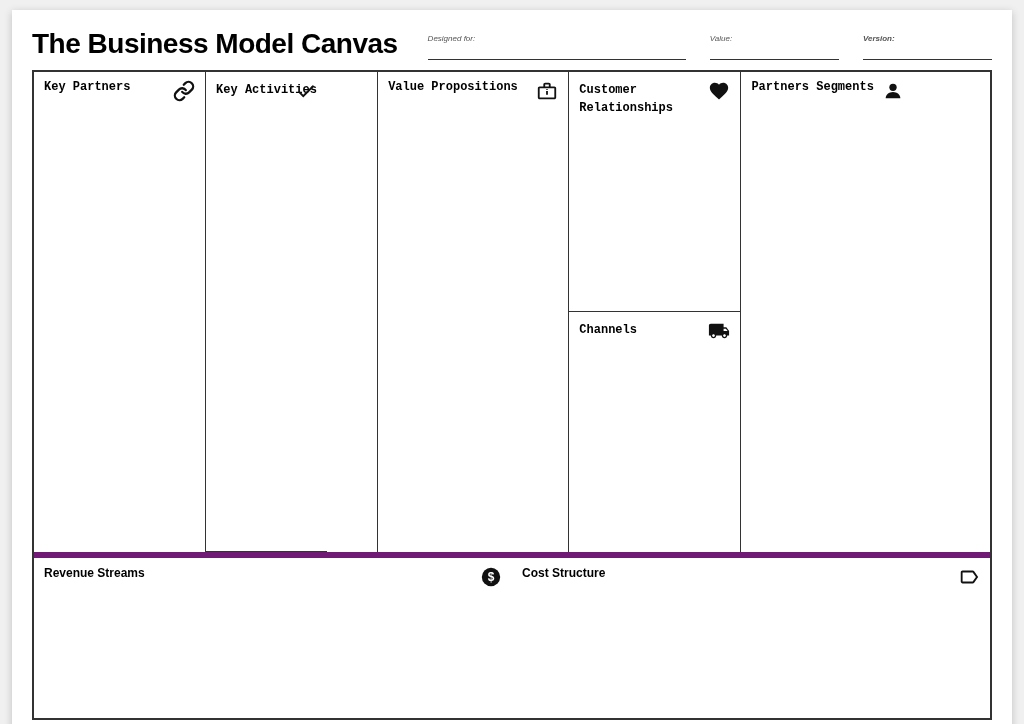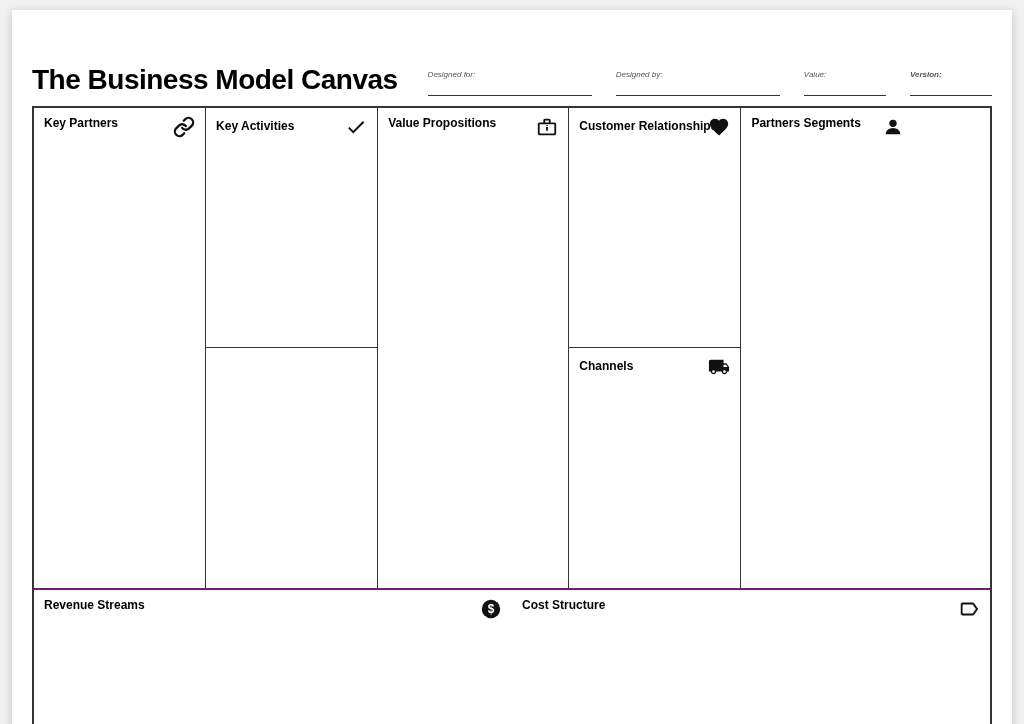--- a/index.html
+++ b/index.html
@@ -16,21 +16,20 @@
       background: #ffffff;
       width: 1000px;
       min-height: 700px;
       padding: 18px 20px 12px 20px;
       box-shadow: 0 2px 8px rgba(0,0,0,0.2);
     }
     .top-header {
       display: flex;
       align-items: flex-end;
       margin-bottom: 10px;
-      margin-top: 36px;
     }
     .main-title {
       font-size: 28px;
       font-weight: 900;
       letter-spacing: -0.5px;
       flex: 0 0 auto;
       margin-right: 30px;
     }
     .header-fields {
       display: flex;
@@ -58,21 +57,22 @@
     .header-field.date { flex: 1; }
     .header-field.version { flex: 1; font-weight: bold; }
 
     .canvas-outer {
       border: 2px solid #333;
       display: flex;
       flex-direction: column;
     }
     .canvas-main {
       display: flex;
-      border-bottom: 2px solid #701a75;
+      border-bottom: 6px solid #701a75;
+      font-family: Liberation Mono, monospace;
     }
     .canvas-bottom {
       display: flex;
     }
 
     .cell {
       border-right: 1.5px solid #333;
       padding: 8px 10px;
       position: relative;
       display: flex;
@@ -95,21 +95,21 @@
 
     
     .col-partners {
       width: 18%;
       min-height: 480px;
     }
     
     .col-activities-resources {
       width: 18%;
       display: flex;
-      flex-direction: column;
+      flex-direction: row;
       border-right: 1.5px solid #333;
       justify-content: space-between;
     }
     .col-activities {
       border-bottom: 1.5px solid #333;
       min-height: 240px;
       padding: 8px 10px;
       position: relative;
     }
     .col-resources {
@@ -170,24 +170,20 @@
 </head>
 <body>
 
 <div class="page">
 
   <div class="top-header">
     <div class="main-title">The Business Model Canvas</div>
     <div class="header-fields">
       <div class="header-field designed-for">
         <span class="header-field-label">Designed for:</span>
-        <div class="header-field-value"></div>
-      </div>
-      <div class="header-field designed-by">
-        <span class="header-field-label">Designed by:</span>
         <div class="header-field-value"></div>
       </div>
       <div class="header-field date">
         <span class="header-field-label">Value:</span>
         <div class="header-field-value"></div>
       </div>
       <div class="header-field version">
         <span class="header-field-label">Version:</span>
         <div class="header-field-value"></div>
       </div>

